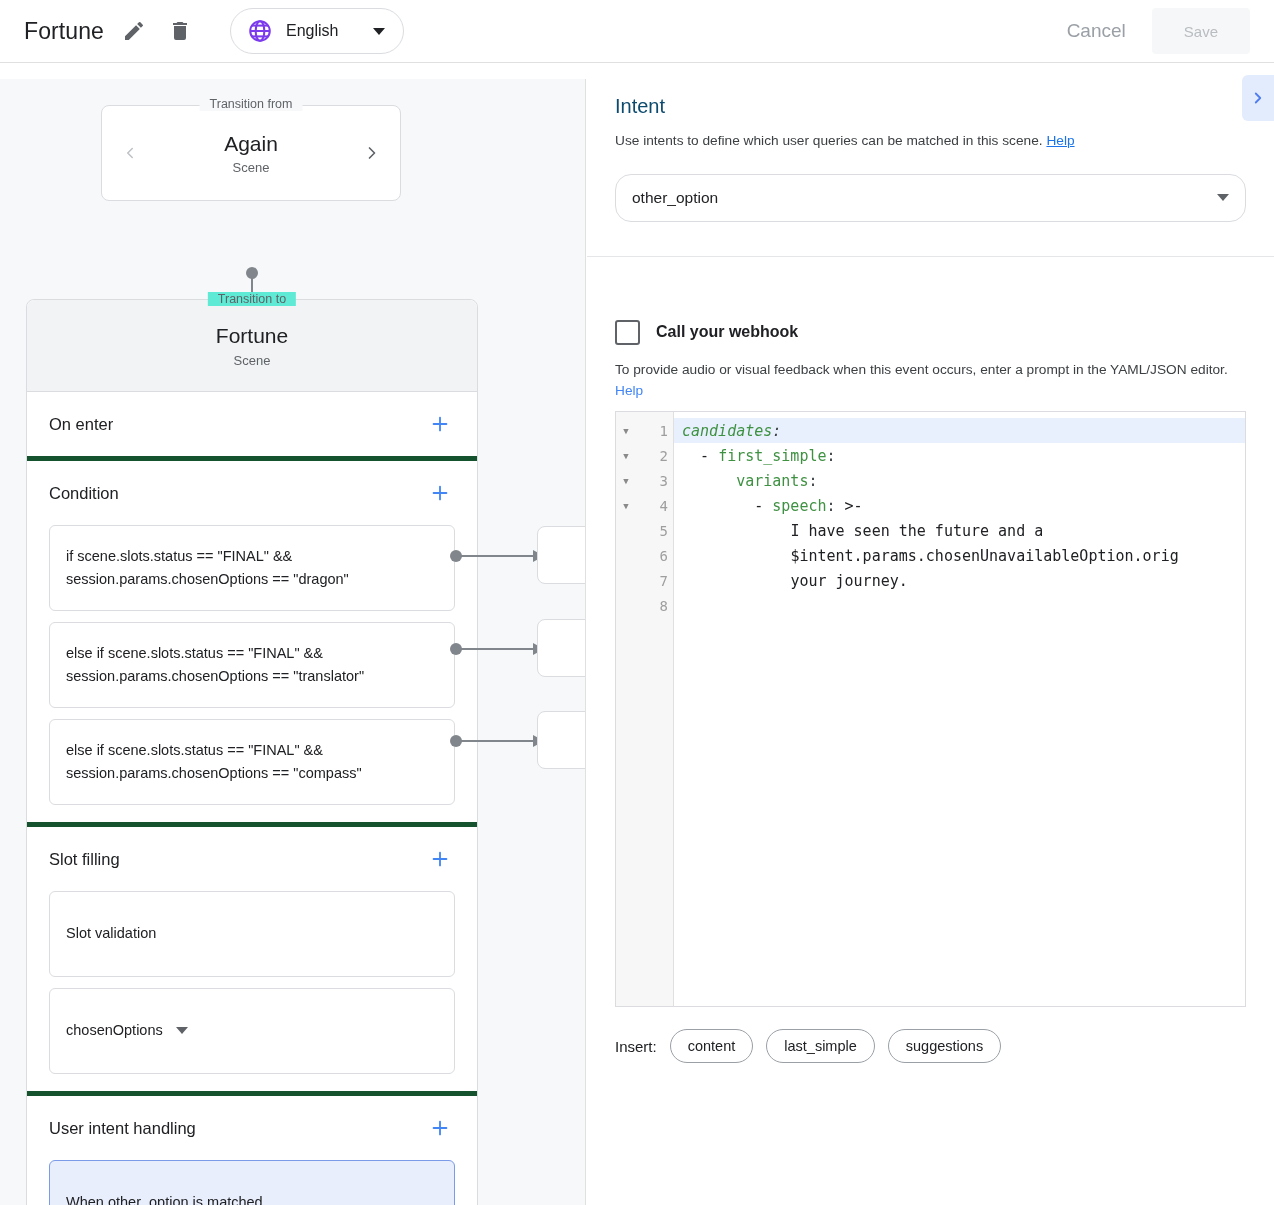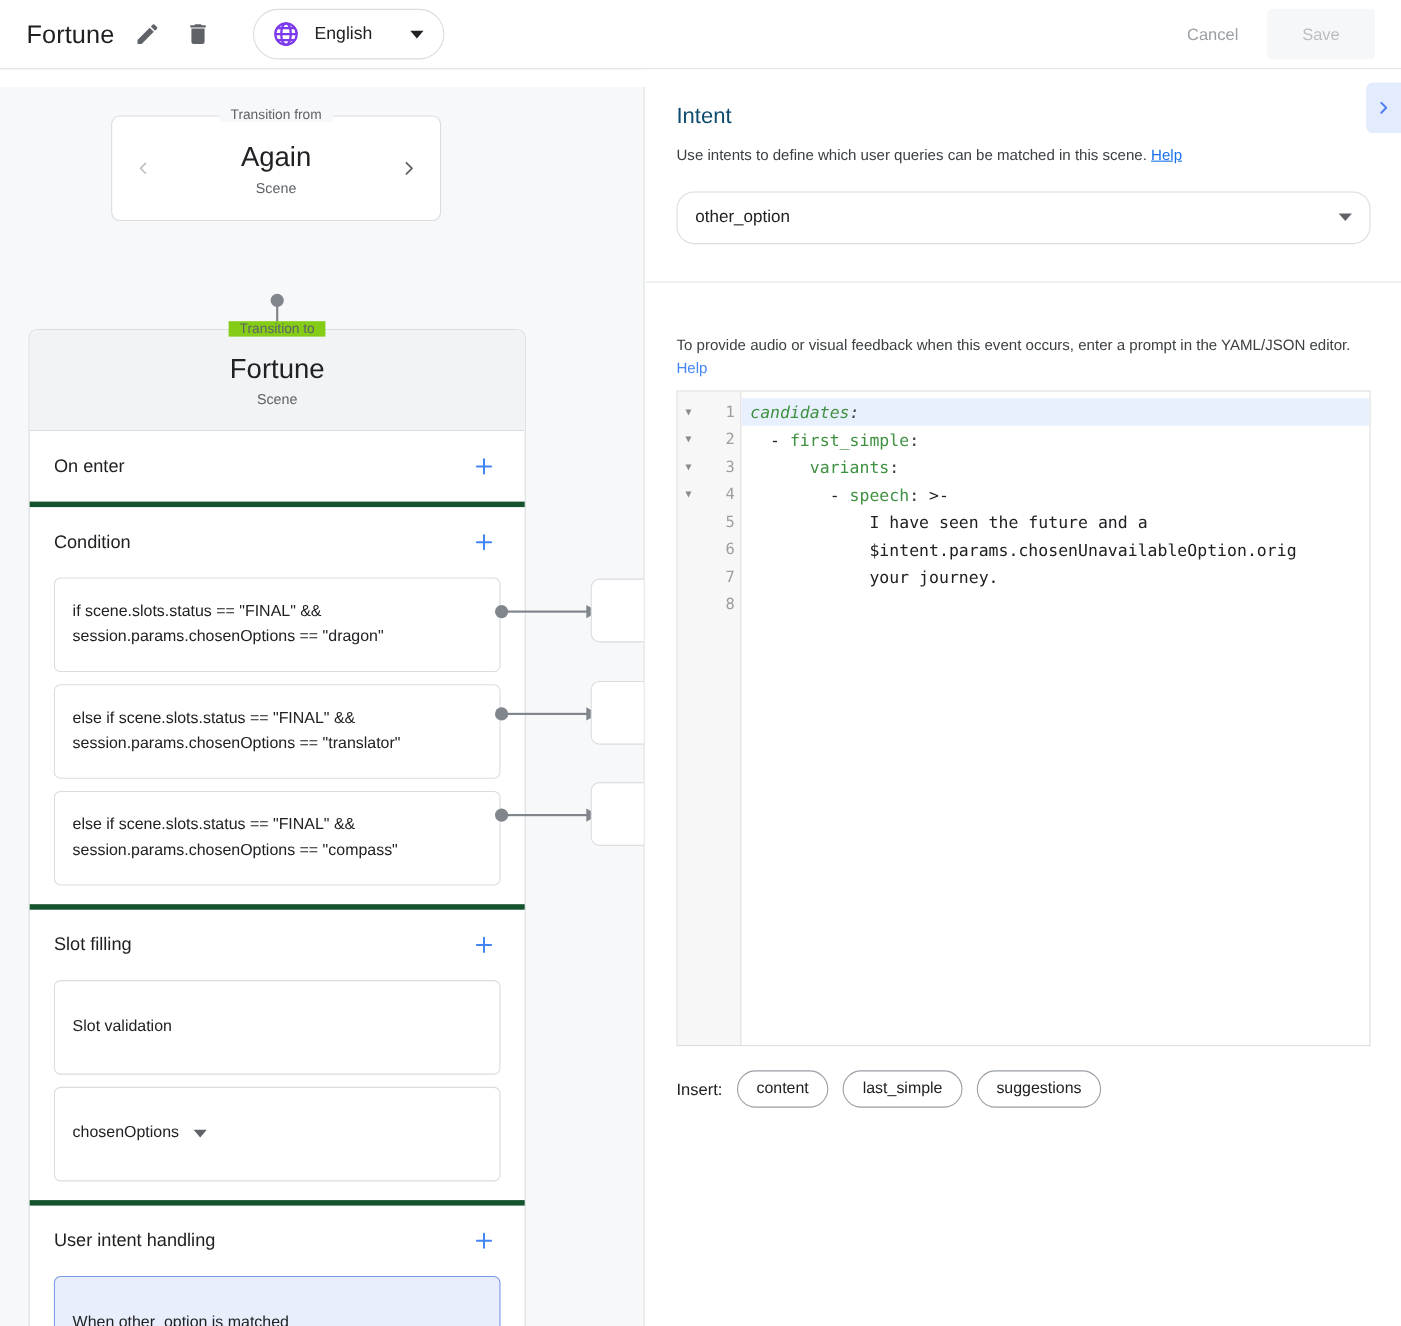--- a/index.html
+++ b/index.html
@@ -61,21 +61,21 @@
   .header-right {
     margin-left: auto;
     display: flex; align-items: center;
     margin-right: 24px;
     gap: 6px;
   }
   .btn-text {
     height: 40px;
     padding: 0 20px;
     display: flex; align-items: center; justify-content: center;
-    font-size: 15px;
+    font-size: 19px;
     color: #9aa0a6;
     border: none; background: transparent;
     border-radius: 4px;
     cursor: pointer;
     font-family: inherit;
   }
   .btn-filled-disabled {
     height: 46px;
     padding: 0 32px;
     display: flex; align-items: center; justify-content: center;
@@ -129,21 +129,21 @@
     top: 26px; left: 101px;
     width: 300px; height: 96px;
   }
   #transition-from-card .fieldset-legend { background: #f7f8fa; }
   .card-center {
     position: absolute; top: 0; left: 0; right: 0; bottom: 0;
     display: flex; flex-direction: column;
     align-items: center; justify-content: center;
   }
   .scene-name {
-    font-size: 25px; color: #202124; line-height: 1.25;
+    font-size: 21px; color: #202124; line-height: 1.25;
   }
   .scene-sub {
     font-size: 13px; color: #5f6368; margin-top: 3px;
   }
   .nav-chevron {
     position: absolute; top: 50%; transform: translateY(-50%);
     width: 28px; height: 28px;
     display: flex; align-items: center; justify-content: center;
     cursor: pointer;
   }
@@ -182,21 +182,21 @@
     border-radius: 8px;
   }
   #transition-to-header {
     position: relative;
     height: 92px;
     background: #f1f3f4;
     border-bottom: 1px solid #dadce0;
     border-radius: 8px 8px 0 0;
   }
   #transition-to-header .fieldset-legend {
-    background: #84cc16;
+    background: #5eead4;
     top: -8px;
   }
   .section {
     border-bottom: 5px solid #14532d;
   }
   .section:last-child { border-bottom: none; }
   .section-head {
     height: 64px;
     display: flex; align-items: center;
     padding: 0 22px;
@@ -614,20 +614,24 @@
         <span class="link">Help</span>
       </div>
       <div class="select-box">
         <span>other_option</span>
         <span class="dd-caret"></span>
       </div>
     </div>
 
     <div class="rp-section" id="matched-section">
 
+      <div class="check-row">
+        <span class="checkbox"></span>
+        <span class="check-label">Call your webhook</span>
+      </div>
 
 
       <div class="helper-text">
         <span>To provide audio or visual feedback when this event occurs, enter a prompt in the YAML/JSON editor.</span>
         <span class="link-plain">Help</span>
       </div>
 
 
       <div id="code-editor">
         <div class="gutter" id="gutter">

